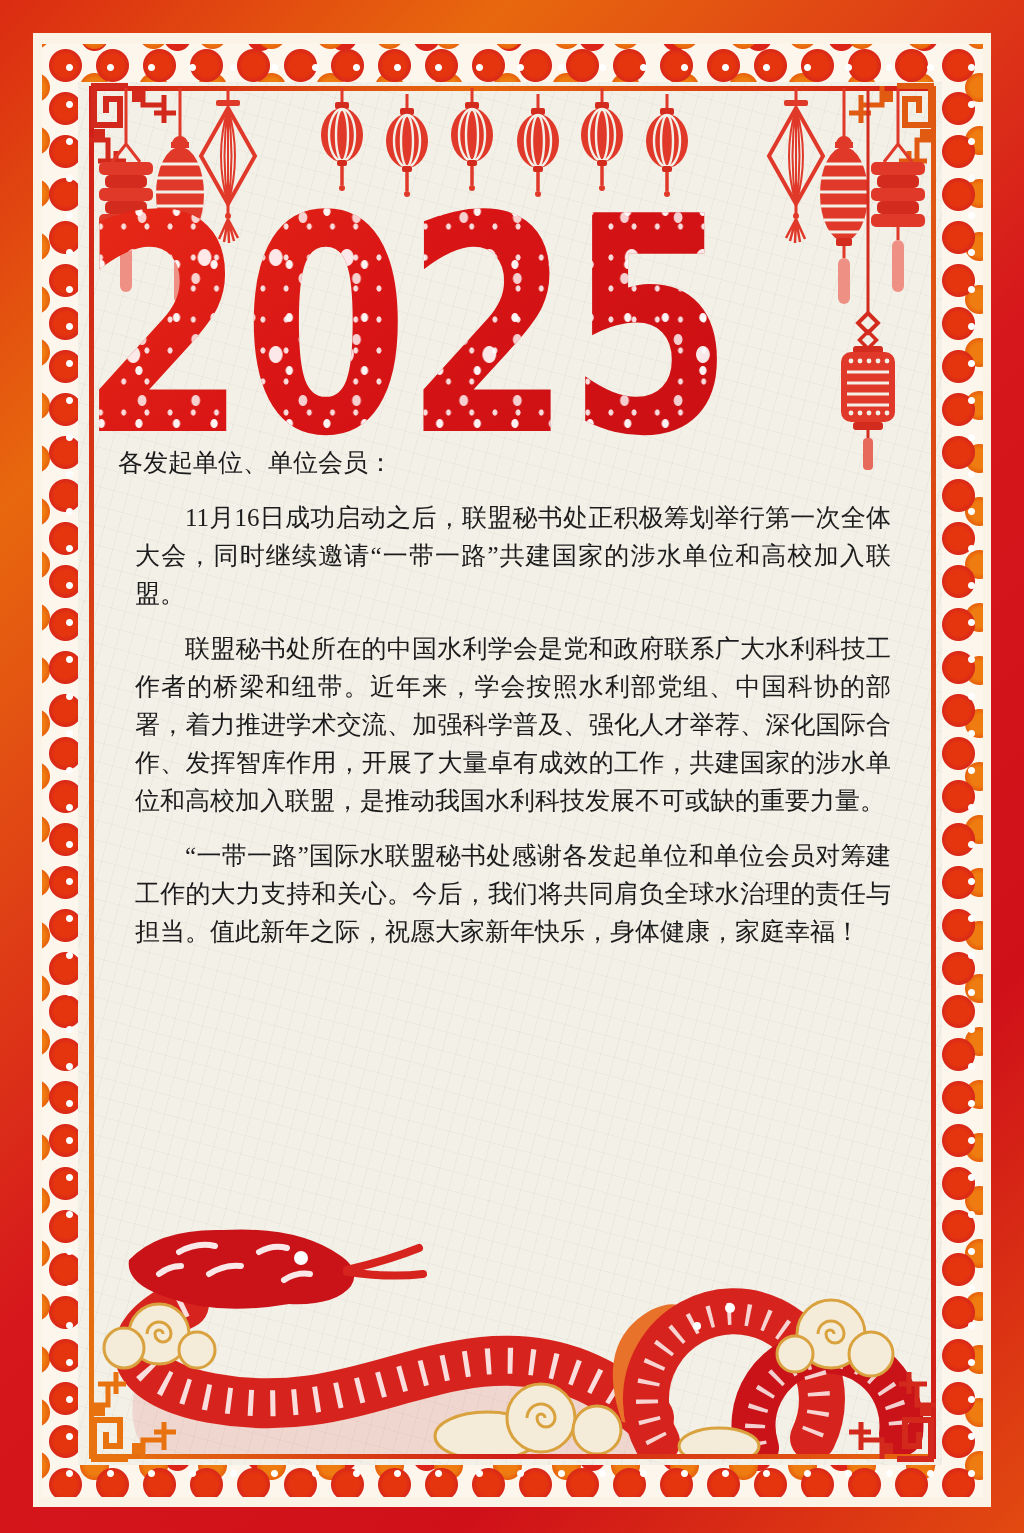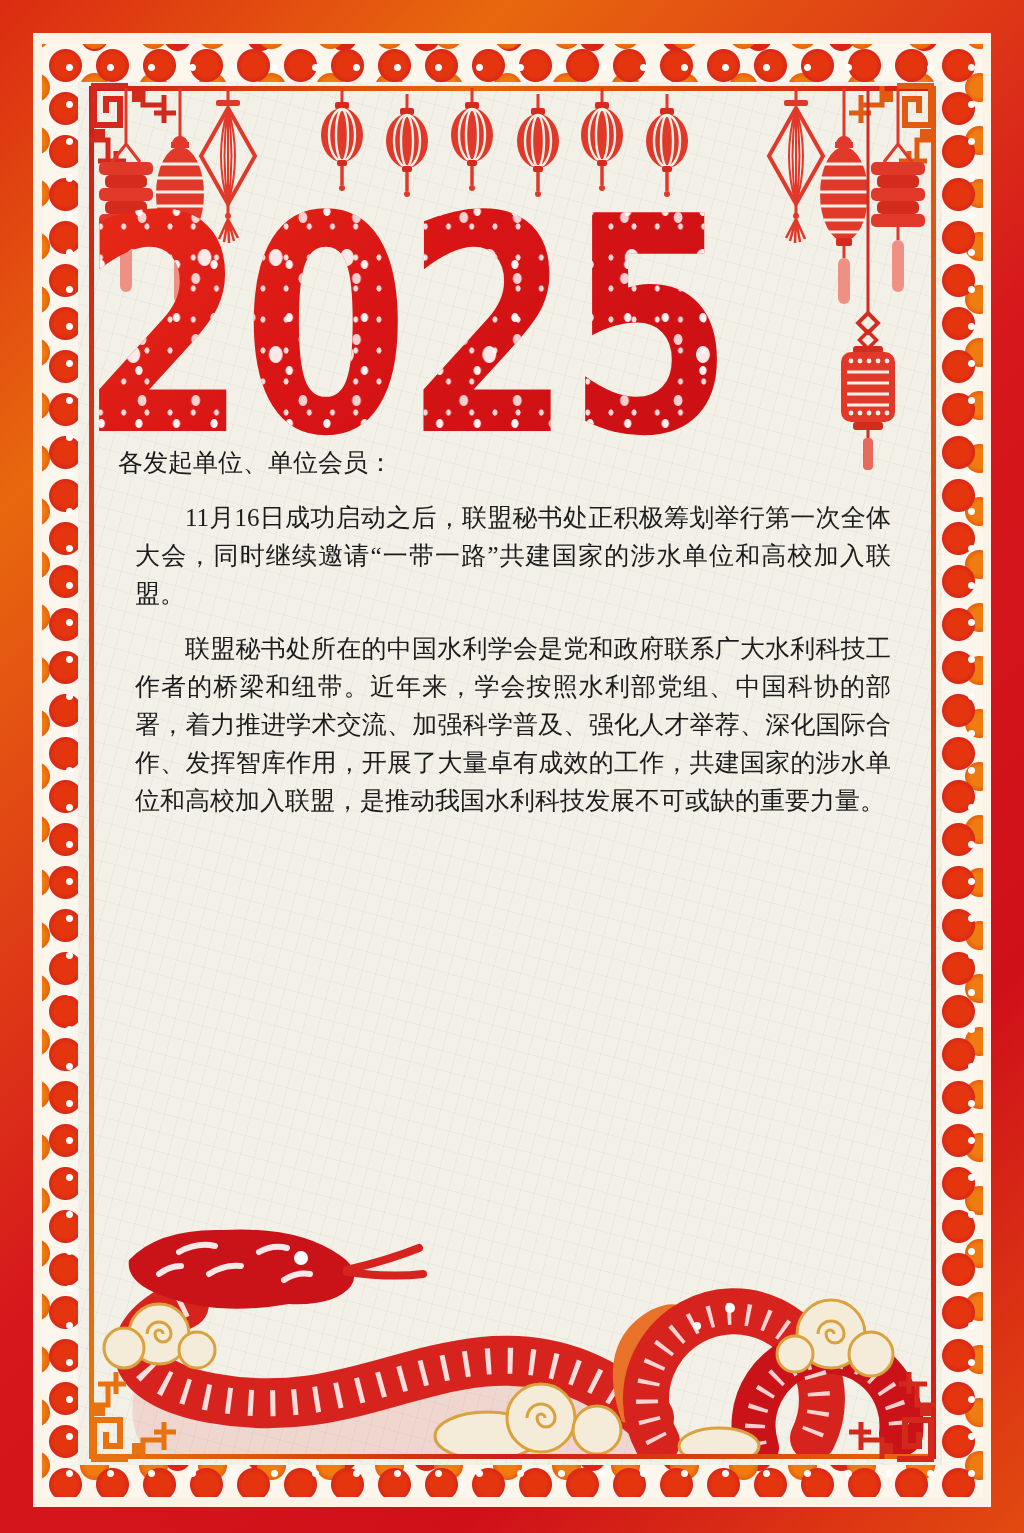--- a/index.html
+++ b/index.html
@@ -337,15 +337,16 @@
   </svg>
 
   <div class="year-wrap">
     <div class="year-text">2025</div>
   </div>
 
   <div class="letter">
     <div class="salutation">各发起单位、单位会员：</div>
     <p>11月16日成功启动之后，联盟秘书处正积极筹划举行第一次全体大会，同时继续邀请“一带一路”共建国家的涉水单位和高校加入联盟。</p>
     <p>联盟秘书处所在的中国水利学会是党和政府联系广大水利科技工作者的桥梁和纽带。近年来，学会按照水利部党组、中国科协的部署，着力推进学术交流、加强科学普及、强化人才举荐、深化国际合作、发挥智库作用，开展了大量卓有成效的工作，共建国家的涉水单位和高校加入联盟，是推动我国水利科技发展不可或缺的重要力量。</p>
+    <p>“一带一路”国际水联盟秘书处感谢各发起单位和单位会员对筹建工作的大力支持和关心。今后，我们将共同肩负全球水治理的责任与担当。值此新年之际，祝愿大家新年快乐，身体健康，家庭幸福！</p>
   </div>
 
 </div>
 
 </body></html>

